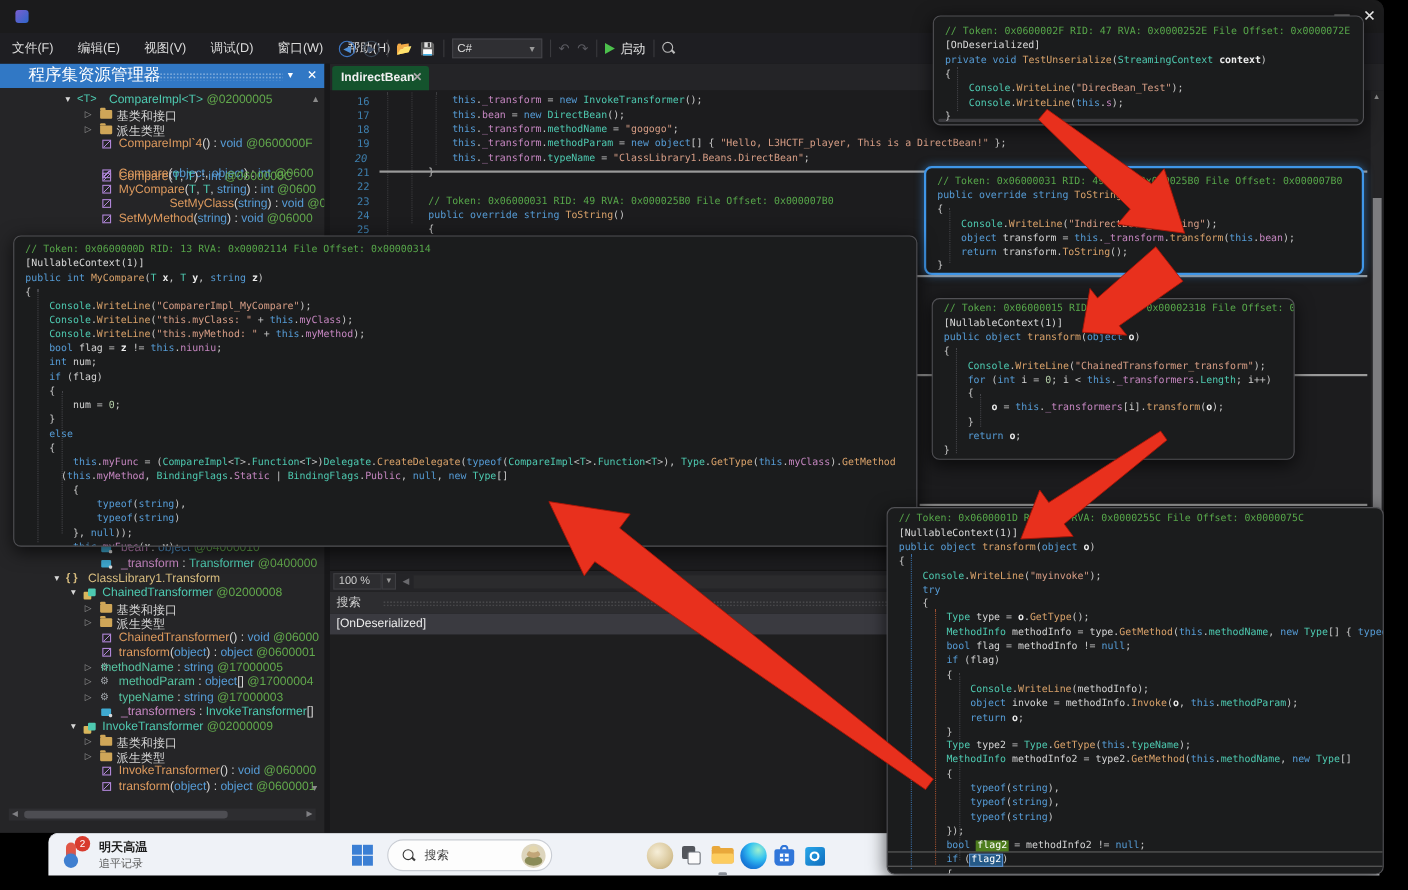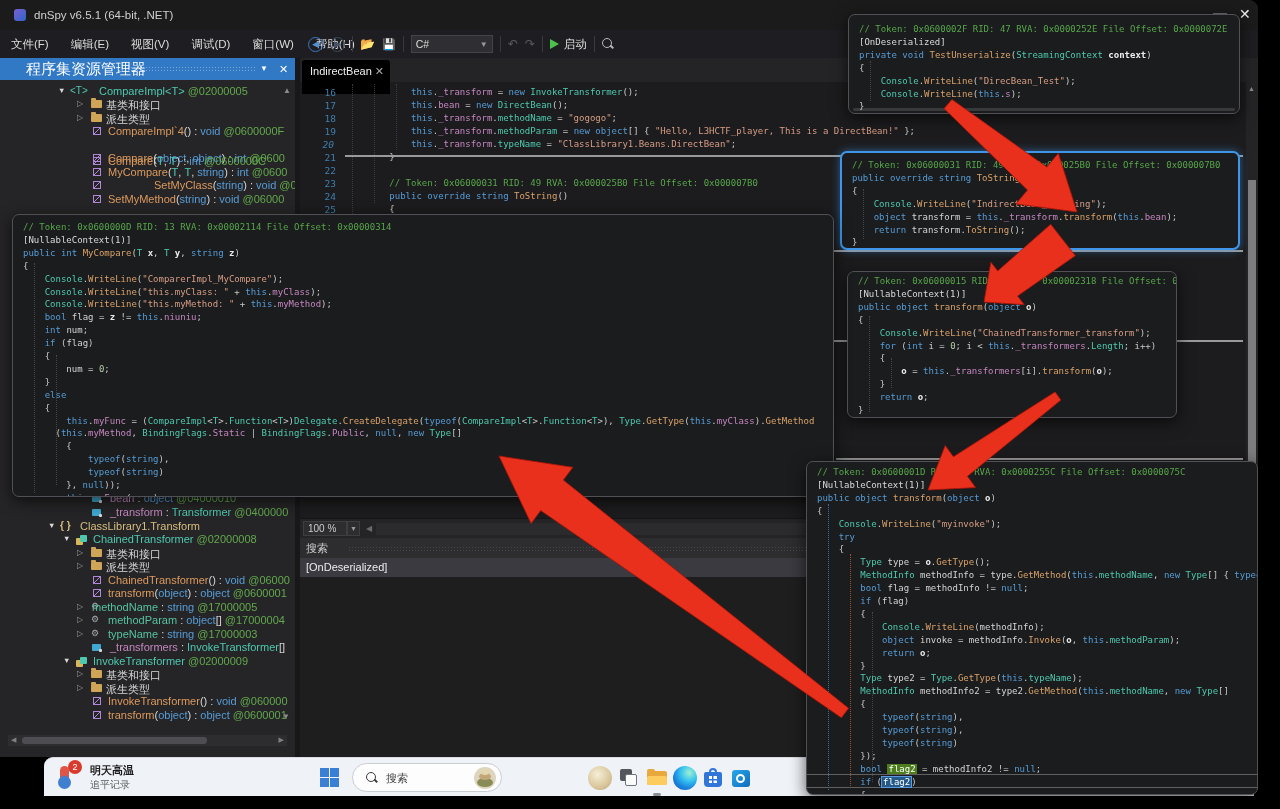--- a/index.html
+++ b/index.html
@@ -65,22 +65,22 @@
   #tree-down { position:absolute; left:282px; top:632px; font-size:8px; color:#8a8a8a; }
   #tree-hscroll { position:absolute; left:8px; top:655px; width:279px; height:11px; background:#2d2d30; }
   #tree-hthumb { position:absolute; left:14px; top:2px; width:185px; height:7px; background:#4d4d52; border-radius:3px; }
   .harr { position:absolute; top:1px; font-size:7px; color:#808084; }
 
   #splitter { position:absolute; left:295px; top:58px; width:5px; height:699px; background:#18181a; }
 
   
   #editor { position:absolute; left:300px; top:58px; width:958px; height:699px; background:#1c1c1e; }
   #tabbar { position:absolute; left:0; top:0; width:958px; height:24px; background:#242427; }
-  #tab-active { position:absolute; left:2px; top:2px; width:88px; height:34px; background:#000000; border-radius:3px 3px 0 0;
-                font-size:11px; color:#f0f0f0; line-height:22px; padding-left:8px; cursor:pointer; }
+  #tab-active { position:absolute; left:2px; top:2px; width:88px; height:22px; background:#14532d; border-radius:3px 3px 0 0;
+                font-size:11px; color:#f0f0f0; line-height:22px; padding-left:8px; cursor:pointer;font-weight:bold; }
   #tab-close { position:absolute; right:6px; top:0; color:#a8a8a8; font-size:11px; }
   .cline { position:absolute; white-space:pre; font-family:"DejaVu Sans Mono", monospace; font-size:9px; line-height:13px; height:13px; }
   .lineno { position:absolute; width:26px; text-align:right; font-family:"DejaVu Sans Mono", monospace; font-size:9.5px; line-height:13px; color:#3e7fae; }
   .tok-c{color:#57a64a}.tok-k{color:#569cd6}.tok-t{color:#4ec9b0}.tok-m{color:#d9a26a}
   .tok-s{color:#d69d85}.tok-f{color:#c586c0}.tok-p{color:#ededed;font-weight:bold}
   .tok-l{color:#d4d4d4}.tok-n{color:#b5cea8}.tok-w{color:#c8c8c8}.tok-a{color:#dadada}
   .tok-hg{background:#4e7d1e;color:#fff;padding:0 1px}
   .tok-hb{background:#255a88;color:#fff;outline:1px solid #5a9ae0;padding:0 1px}
   .eguide { position:absolute; border-left:1px dotted #3c3c3f; width:0; }
 
@@ -157,21 +157,20 @@
   #ic-outlook .o { position:absolute; left:7px; top:8px; width:9px; height:9px; border:2.5px solid #fff; border-radius:50%; }
 </style>
 </head>
 <body>
 
 <div id="screen">
   <div id="app">
 
     <div id="titlebar">
       <div id="app-icon"></div>
-      <span id="title-text">dnSpy v6.5.1 (64-bit, .NET)</span>
     </div>
     <div id="win-min"></div>
     <div id="win-close">✕</div>
 
     <div id="menubar"><span class="menu-item">文件(F)</span><span class="menu-item">编辑(E)</span><span class="menu-item">视图(V)</span><span class="menu-item">调试(D)</span><span class="menu-item">窗口(W)</span><span class="menu-item">帮助(H)</span></div>
     <div id="toolbar">
       <span class="tb-circle">◀</span>
       <span class="tb-circle dim">▶</span>
       <span class="tb-sep"></span>
       <span class="tb-glyph">📂</span>

